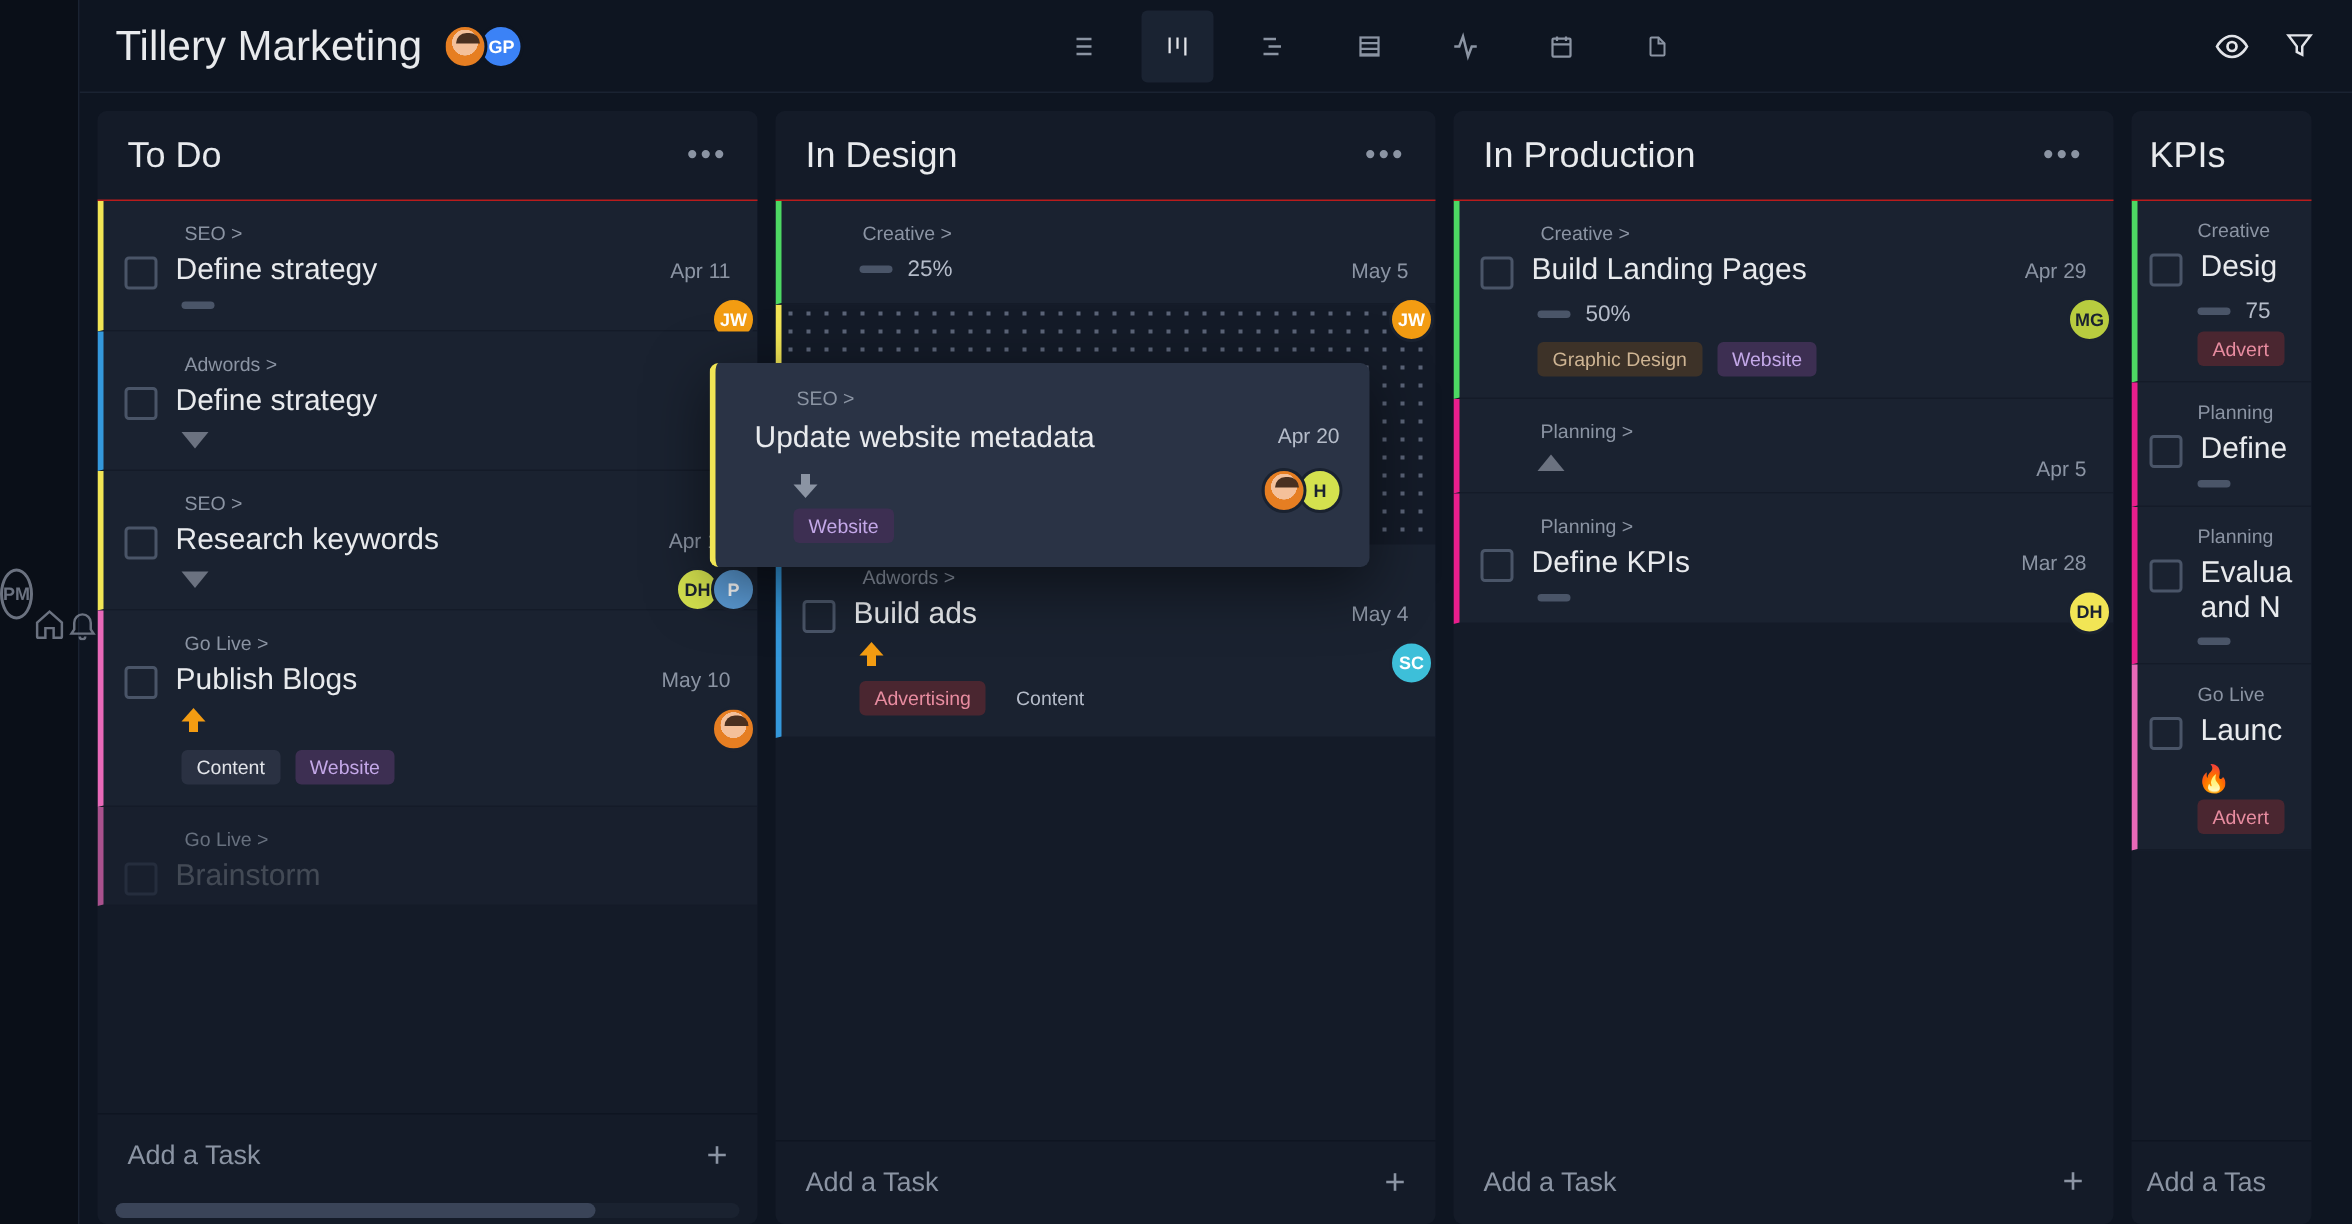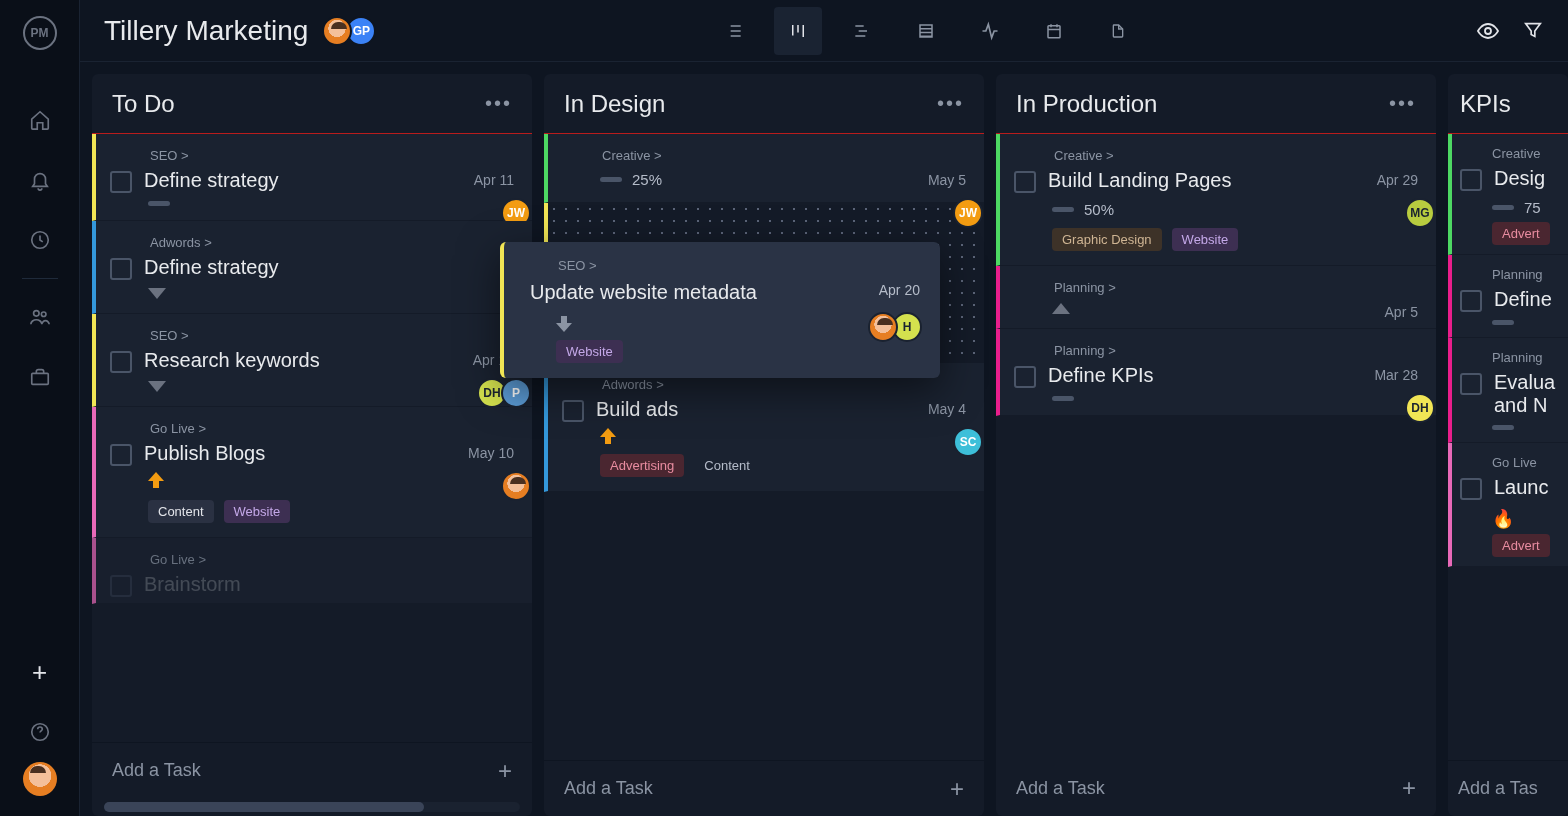--- a/index.html
+++ b/index.html
@@ -8,24 +8,24 @@
   background: #0e1521;
   color: #e2e4e9;
   width: 1568px;
   height: 816px;
   overflow: hidden;
   display: flex;
 }
 
 
 .left-rail {
-  width: 80px;
+  width: 53px;
   background: #0a0f18;
   display: flex;
-  flex-direction: column;
+  flex-direction: row;
   align-items: center;
   padding-top: 16px;
   border-right: 1px solid #1a2332;
 }
 .rail-logo {
   width: 34px; height: 34px;
   border: 2px solid #6b7280;
   border-radius: 50%;
   display: flex; align-items: center; justify-content: center;
   font-size: 12px; font-weight: 600; color: #6b7280;

